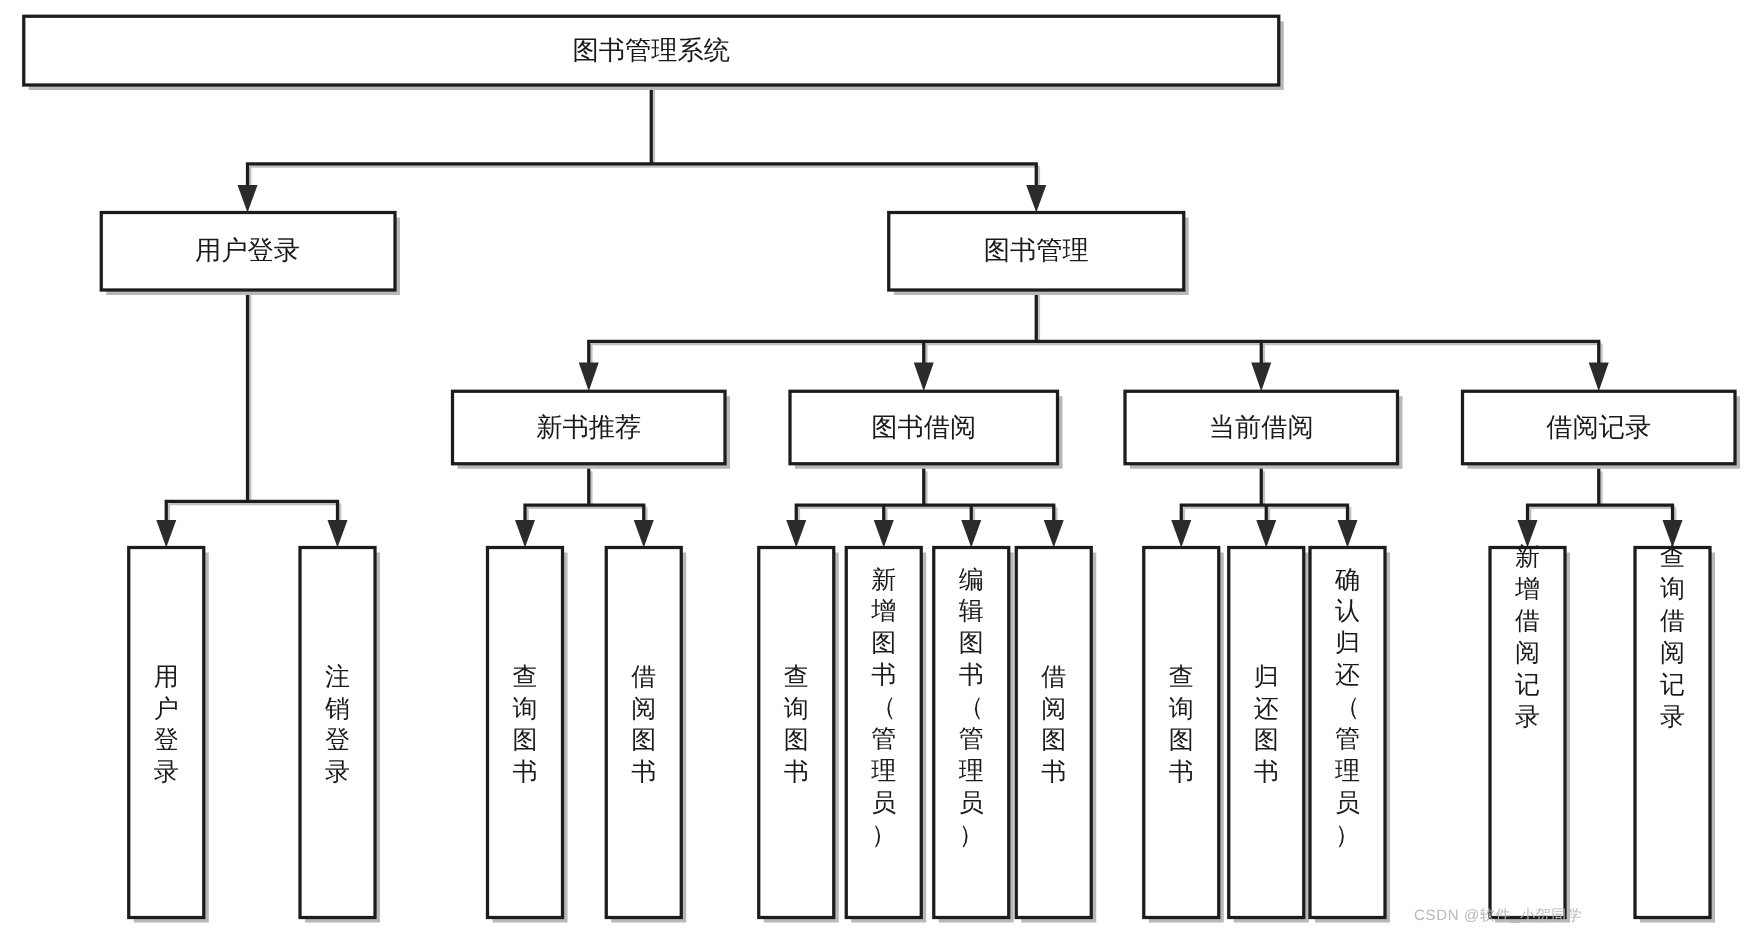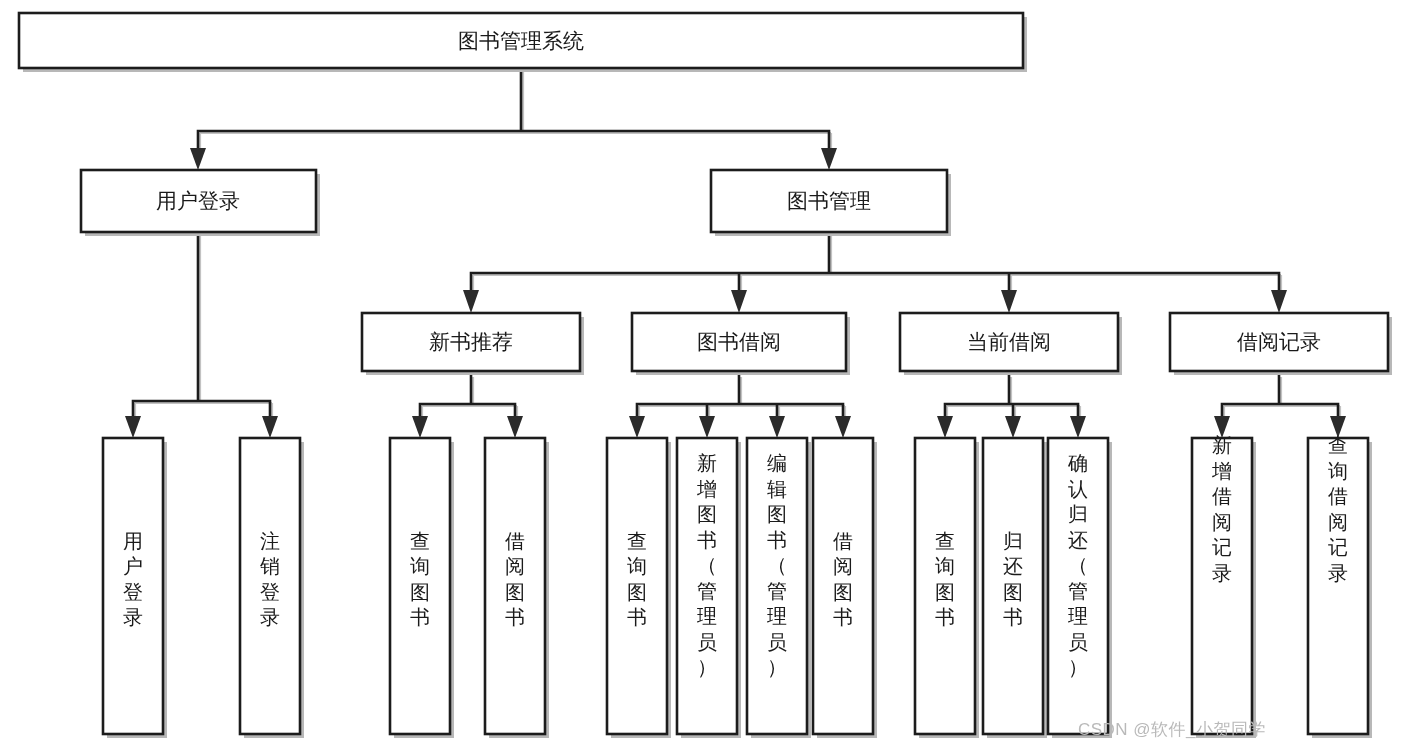--- a/index.html
+++ b/index.html
@@ -60,21 +60,21 @@
     font-family: "Liberation Sans", "DejaVu Sans", sans-serif;
     font-size: 20px;
     fill: #1a1a1a;
     text-anchor: middle;
   }
   .watermark {
     position: absolute;
     right: 14px;
     bottom: 6px;
     font-family: "Liberation Sans", "DejaVu Sans", sans-serif;
-    font-size: 17px;
+    font-size: 12px;
     color: #b9b9b9;
     letter-spacing: 0.5px;
     white-space: nowrap;
     user-select: none;
   }
 </style>
 </head>
 <body>
 
 <div id="diagram-root">

